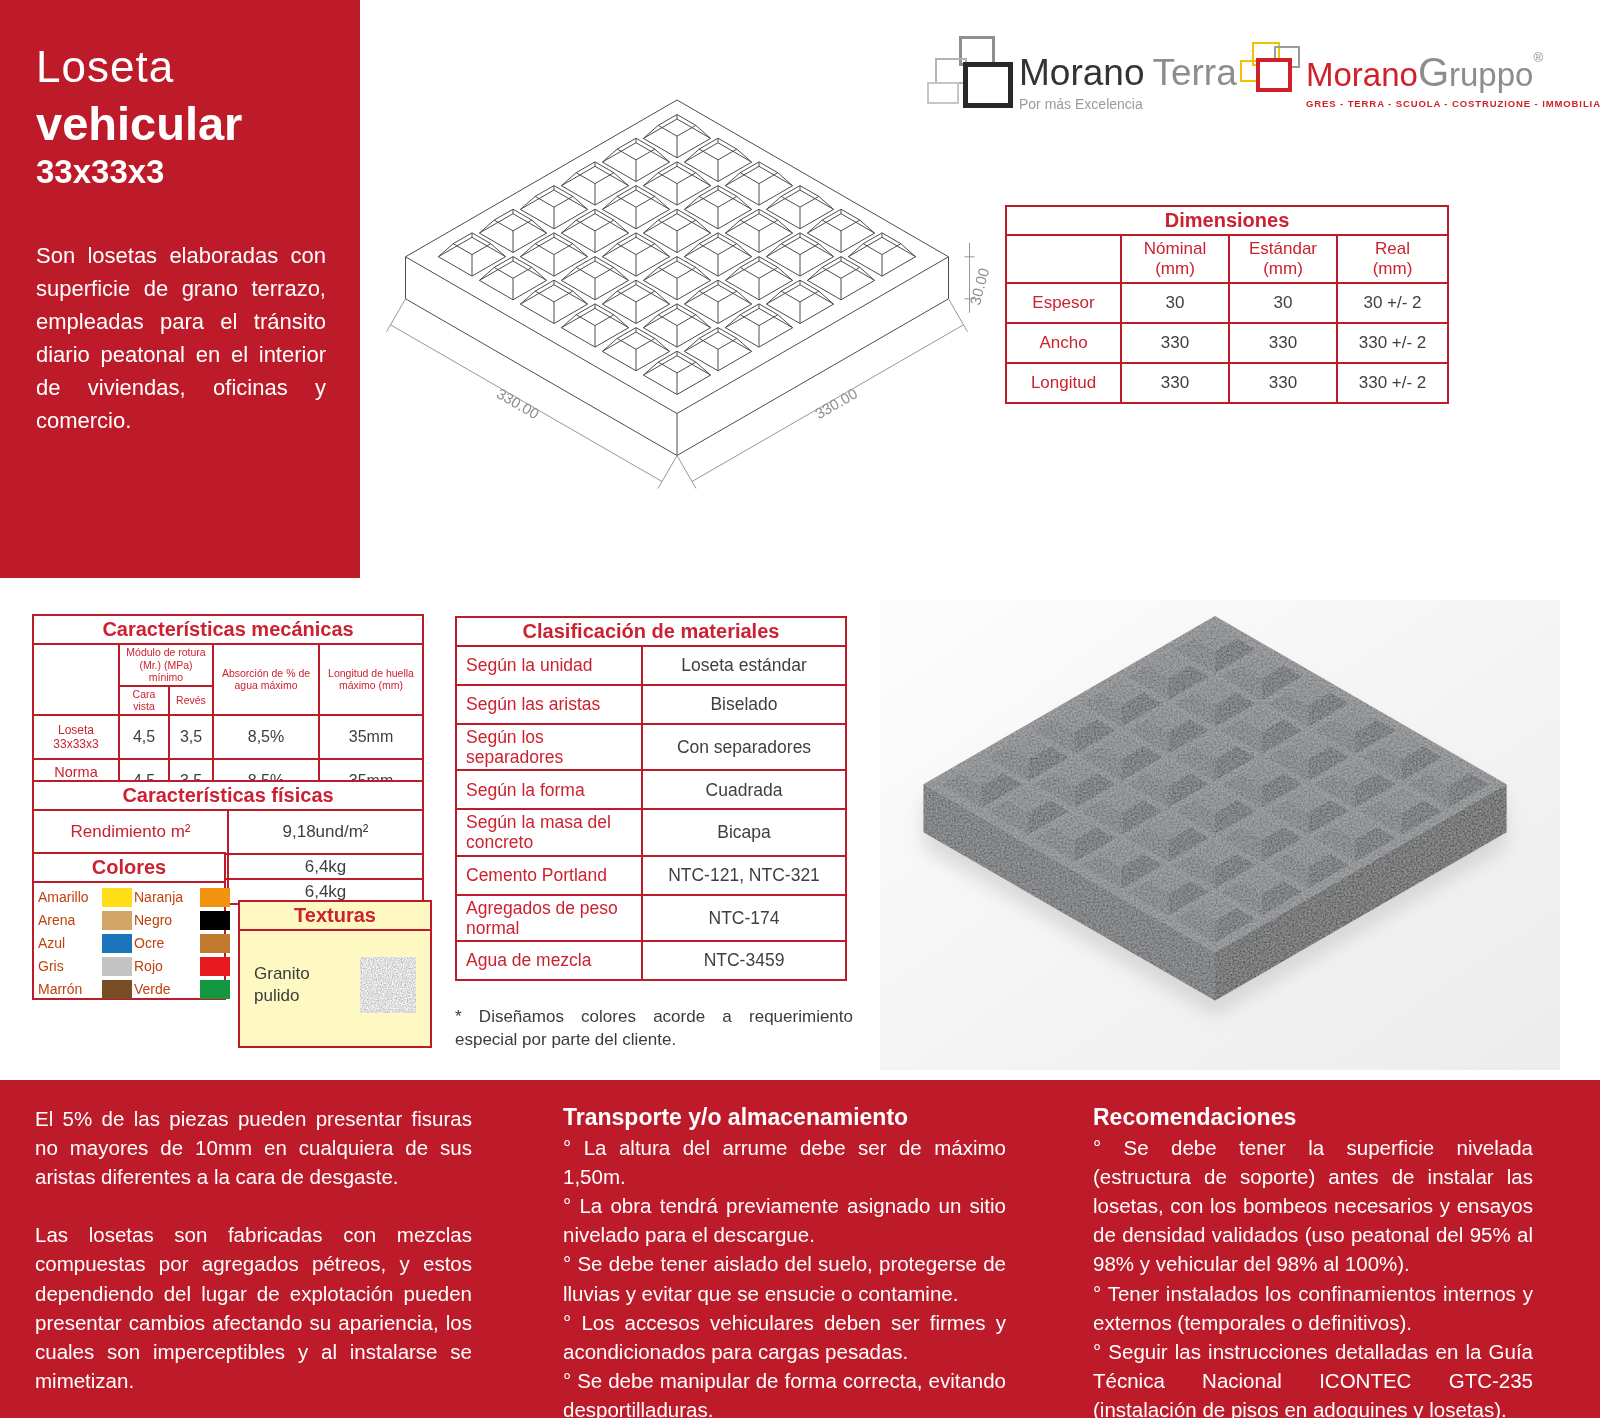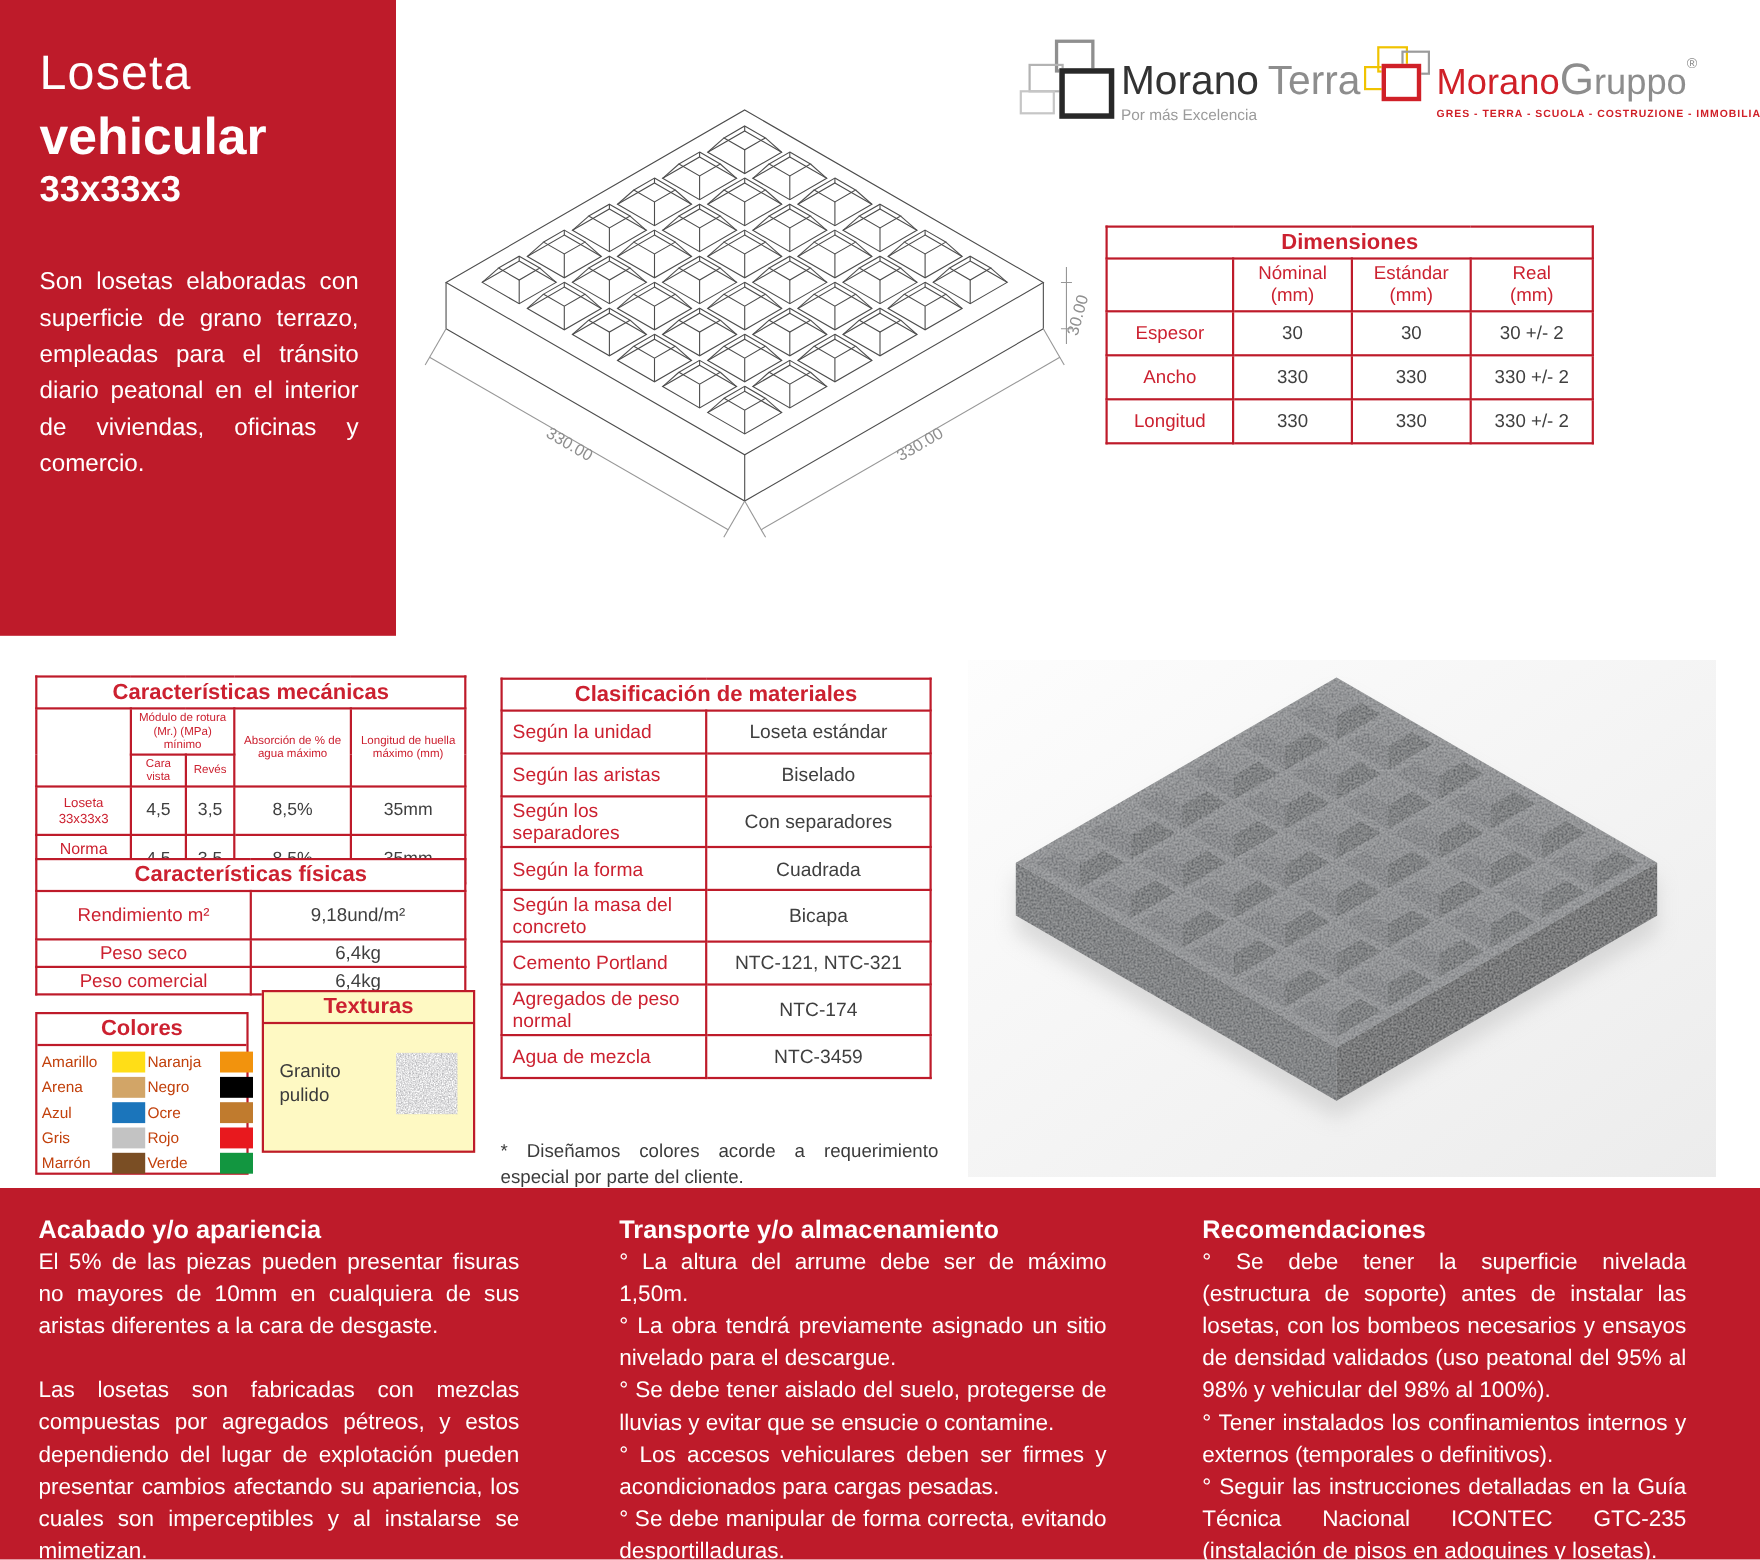--- a/index.html
+++ b/index.html
@@ -77,31 +77,31 @@
   .phys-table{position:absolute;left:32px;top:780px;width:390px;}
   .phys-table td{font-size:17px;border-radius:15px;}
   .phys-table .tall td{height:44px;}
   .phys-table .short td{height:25px;padding:0 4px;}
 
   .class-table{position:absolute;left:455px;top:616px;width:390px;}
   .class-table td{font-size:17.5px;height:39px;line-height:1.15;}
   .class-table td.l{text-align:left;padding-left:9px;}
 
   
-  .colors-box{position:absolute;left:32px;top:920px;width:194px;height:148px;border:2px solid var(--red);background:#fff;}
+  .colors-box{position:absolute;left:32px;top:852px;width:194px;height:148px;border:2px solid var(--red);background:#fff;}
   .box-title{color:var(--redText);font-weight:700;font-size:20px;text-align:center;border-bottom:2px solid var(--red);padding:2px 0;}
   .color-grid{display:grid;grid-template-columns:62px 30px 64px 30px;column-gap:2px;row-gap:4px;padding:5px 2px 0 4px;}
   .cname{font-size:14px;color:#c2410c;line-height:19px;white-space:nowrap;}
   .swatch{width:30px;height:19px;}
   .textures-box{position:absolute;left:238px;top:900px;width:194px;height:148px;border:2px solid var(--red);background:#fef9c3;}
   .tex-row{display:flex;align-items:center;justify-content:space-between;padding:26px 14px 0 14px;}
   .tex-label{font-size:17px;color:#3b3b3b;white-space:pre-line;line-height:1.3;}
   .granite{width:56px;height:56px;display:block;}
 
-  .footnote{position:absolute;left:455px;top:1036px;width:398px;font-size:17px;line-height:1.35;text-align:justify;color:#3b3b3b;}
+  .footnote{position:absolute;left:455px;top:1006px;width:398px;font-size:17px;line-height:1.35;text-align:justify;color:#3b3b3b;}
 
   
   .band{position:absolute;left:0;top:1080px;width:1600px;height:338px;background:var(--red);color:#fff;}
   .band h3{font-size:23px;font-weight:700;margin-bottom:2px;}
   .band p{font-size:20.5px;line-height:1.42;text-align:justify;}
   .bcol{position:absolute;top:24px;}
   .bcol1{left:35px;width:437px;}
   .bcol2{left:563px;width:443px;}
   .bcol3{left:1093px;width:440px;}
   .gap{height:29px;}
@@ -789,21 +789,20 @@
           <polygon points="375.5,319.0 335.0,342.4 335.0,320.7 356.9,308.0" fill="#4c4f53"></polygon>
           <polygon points="335.0,342.4 294.5,319.0 313.1,308.0 335.0,320.7" fill="#63666a"></polygon>
           <polygon points="294.5,319.0 335.0,295.6 335.0,295.3 313.1,308.0" fill="#96989b"></polygon>
           <polygon points="335.0,295.3 356.9,308.0 335.0,320.7 313.1,308.0" fill="#6f7276"></polygon>
         </g>
       </svg>
   </div>
 
   <div class="band">
     <div class="bcol bcol1">
-      <h3>Acabado y/o apariencia</h3>
       <p>El 5% de las piezas pueden presentar fisuras no mayores de 10mm en cualquiera de sus aristas diferentes a la cara de desgaste.</p>
       <div class="gap"></div>
       <p>Las losetas son fabricadas con mezclas compuestas por agregados pétreos, y estos dependiendo del lugar de explotación pueden presentar cambios afectando su apariencia, los cuales son imperceptibles y al instalarse se mimetizan.</p>
     </div>
     <div class="bcol bcol2">
       <h3>Transporte y/o almacenamiento</h3>
       <p>° La altura del arrume debe ser de máximo 1,50m.</p>
       <p>° La obra tendrá previamente asignado un sitio nivelado para el descargue.</p>
       <p>° Se debe tener aislado del suelo, protegerse de lluvias y evitar que se ensucie o contamine.</p>
       <p>° Los accesos vehiculares deben ser firmes y acondicionados para cargas pesadas.</p>

